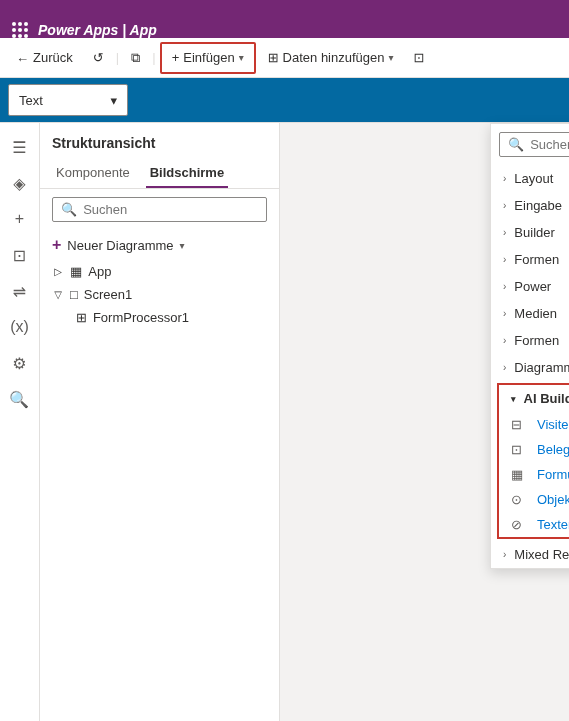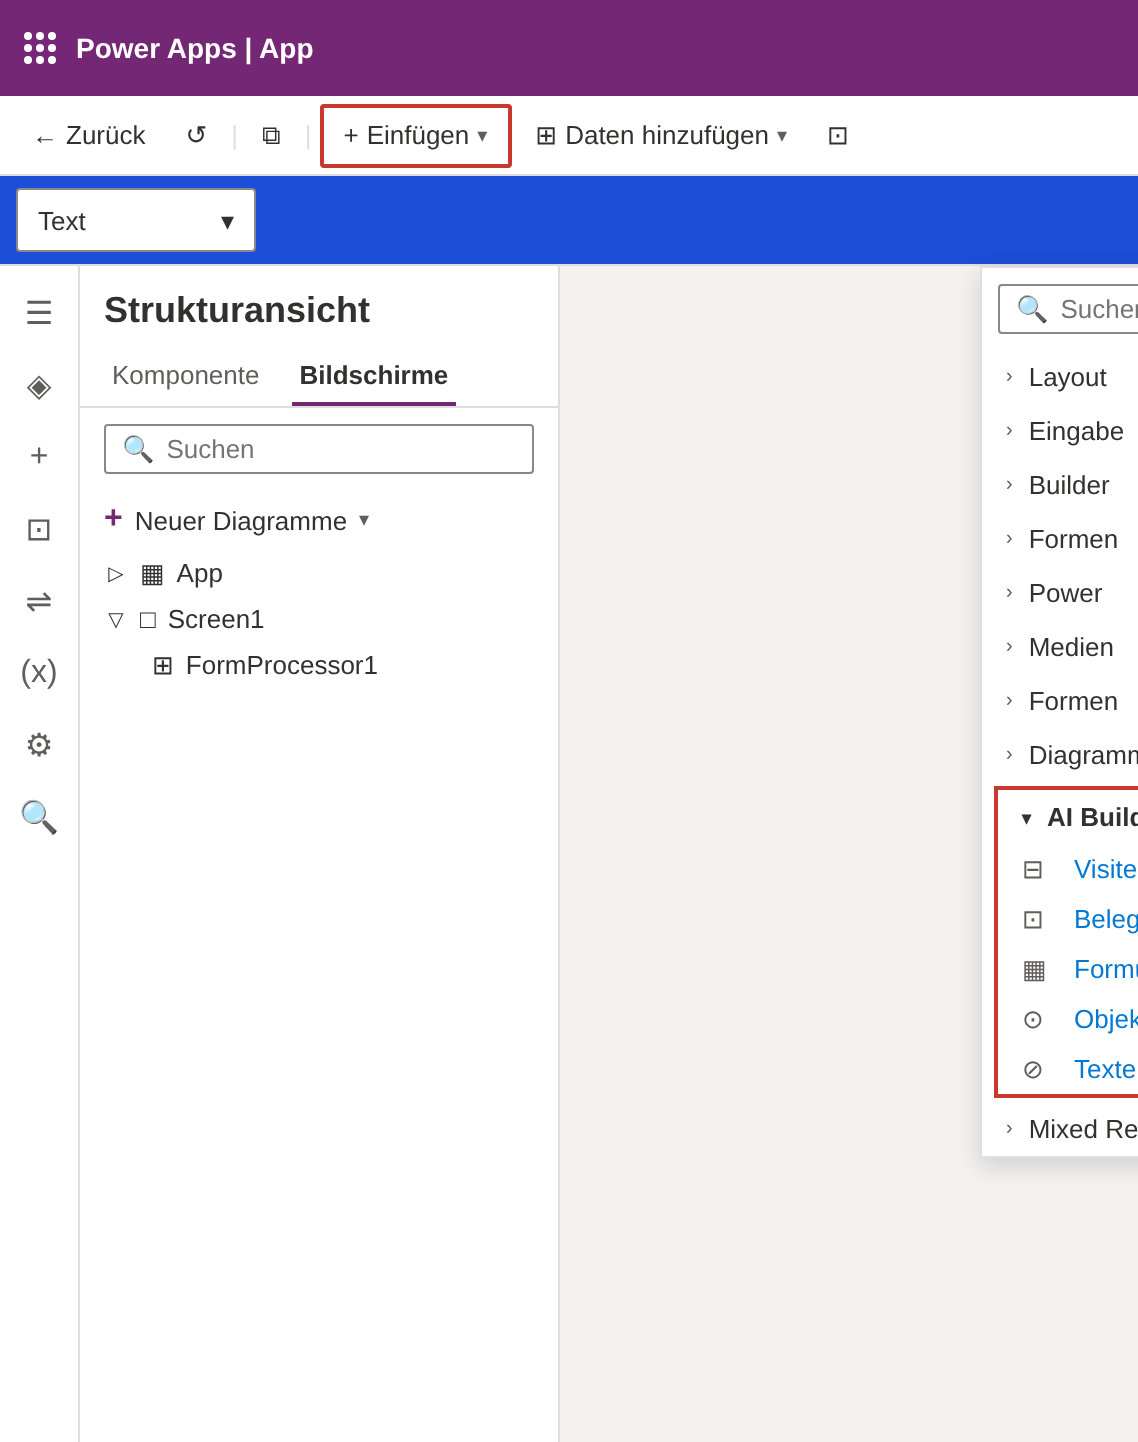--- a/index.html
+++ b/index.html
@@ -3,24 +3,25 @@
   <meta charset="utf-8">
   <style>
     * { box-sizing: border-box; margin: 0; padding: 0; }
     body { font-family: 'Segoe UI', sans-serif; font-size: 13px; background: #f3f2f1; width: 569px; height: 721px; overflow: hidden; }
 
     
     .top-bar {
       background: #742774;
       color: white;
       display: flex;
-      align-items: center;
-      height: 48px;
+      align-items: flex-end;
+      height: 38px;
       padding: 0 12px;
       gap: 10px;
+      font-style: italic;
     }
     .top-bar-title { font-weight: 600; font-size: 14px; }
 
     
     .toolbar {
       background: white;
       border-bottom: 1px solid #e1dfdd;
       height: 40px;
       display: flex;
       align-items: center;
@@ -86,21 +87,21 @@
     
     .panel {
       width: 240px;
       background: white;
       border-right: 1px solid #e1dfdd;
       display: flex;
       flex-direction: column;
     }
     .panel-header {
       padding: 12px 12px 8px;
-      font-size: 18px;
+      font-size: 14px;
       font-weight: 600;
       color: #323130;
     }
     .panel-tabs {
       display: flex;
       border-bottom: 1px solid #e1dfdd;
       padding: 0 12px;
     }
     .panel-tab {
       padding: 6px 4px;
@@ -292,21 +293,21 @@
   <button class="toolbar-btn">
     <span>⊞</span>
     <span>Daten hinzufügen</span>
     <span class="chevron">▾</span>
   </button>
   <button class="toolbar-btn">
     <span>⊡</span>
   </button>
 </div>
 
-<div style="background:#1d4ed8; border-bottom:1px solid #e1dfdd; padding:6px 8px; display:flex; align-items:flex-end;">
+<div style="background:#0369a1; border-bottom:1px solid #e1dfdd; padding:6px 8px; display:flex; align-items:flex-end;">
   <button class="type-selector">
     <span>Text</span>
     <span style="flex:1"></span>
     <span>▾</span>
   </button>
 </div>
 
 <div class="content">
 
   <div class="left-icons">

